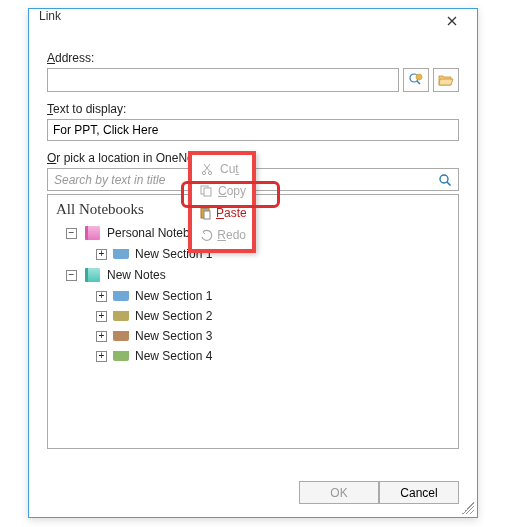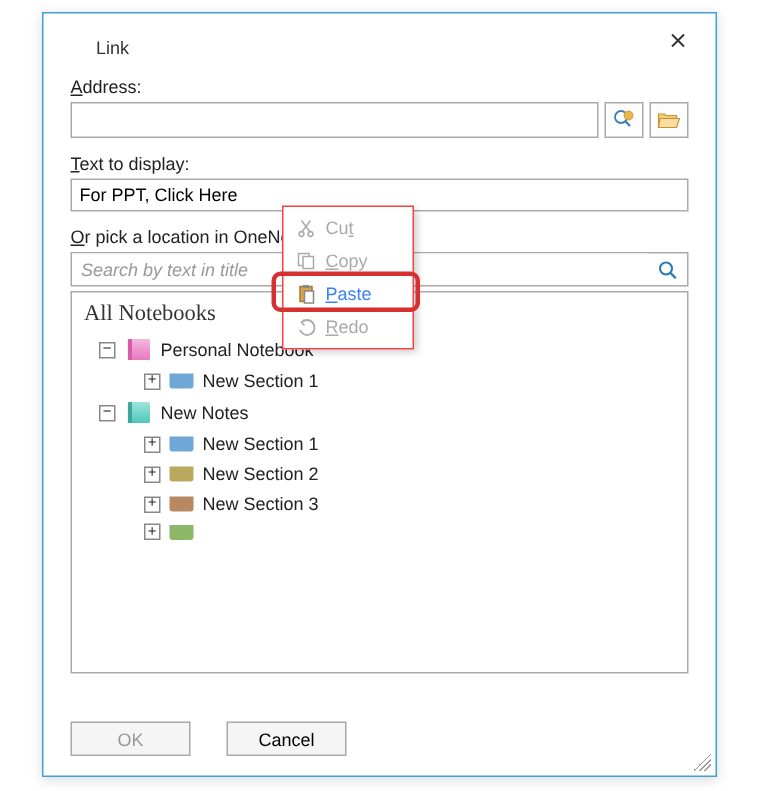--- a/index.html
+++ b/index.html
@@ -17,26 +17,25 @@
       top: 8px;
       width: 450px;
       height: 510px;
       border: 1px solid #40a0d8;
       background: #fff;
       box-shadow: 0 2px 8px rgba(0,0,0,0.15);
     }
     .titlebar {
       height: 30px;
       display: flex;
-      align-items: flex-end;
+      align-items: flex-start;
       padding: 0 10px;
       font-size: 12px;
       color: #333;
       position: relative;
-      margin-left: 25px;
     }
     .titlebar .title { flex: 1; }
     .close-btn {
       width: 30px; height: 24px;
       display: flex; align-items: center; justify-content: center;
       font-size: 14px; color: #333;
       cursor: pointer;
     }
     .content {
       padding: 12px 18px 10px 18px;
@@ -138,22 +137,22 @@
       border-radius: 0 0 2px 2px;
     }
     .sec-icon.blue { background: #6fa8d6; }
     .sec-icon.olive { background: #b8a95e; }
     .sec-icon.brown { background: #b88860; }
     .sec-icon.green { background: #8db86a; }
     .indent-1 { padding-left: 18px; }
     .indent-2 { padding-left: 48px; }
     .btn-row {
       display: flex;
-      justify-content: flex-start;
-      gap: 24px;
+      justify-content: flex-end;
+      gap: 0;
       padding: 12px 18px 6px 18px;
     }
     .dlg-btn {
       width: 80px; height: 23px;
       border: 1px solid #aaa;
       background: #f5f5f5;
       font-size: 12px;
       font-family: inherit;
       cursor: pointer;
     }
@@ -161,36 +160,36 @@
     .resize-grip {
       position: absolute;
       right: 3px; bottom: 3px;
       width: 12px; height: 12px;
       background:
         linear-gradient(135deg, transparent 50%, #999 50%, #999 55%, transparent 55%, transparent 65%, #999 65%, #999 70%, transparent 70%, transparent 80%, #999 80%, #999 85%, transparent 85%);
     }
     
     .ctx-menu {
       position: absolute;
-      left: 188px; top: 137px;
-      width: 88px;
-      background: #fff;
-      border: 1px solid #ef4444;
+      left: 188px; top: 151px;
+      width: 68px;
+      background: #fff;
+      border: 4px solid #ef4444;
       box-shadow: 2px 2px 5px rgba(0,0,0,0.2);
       padding: 3px 0;
       z-index: 10;
     }
     .ctx-item {
       display: flex;
       align-items: center;
       height: 22px;
       padding: 0 6px;
       font-size: 12px;
     }
-    .ctx-item.enabled { color: #3b82f6; cursor: pointer; }
+    .ctx-item.enabled { color: #b91c1c; cursor: pointer; }
     .ctx-item.disabled { color: #aaa; }
     .ctx-icon {
       width: 18px; height: 16px;
       display: flex; align-items: center; justify-content: center;
       margin-right: 4px;
     }
     .ctx-label .ul { text-decoration: underline; }
     .paste-highlight {
       position: absolute;
       left: 181px; top: 181px;
@@ -287,20 +286,21 @@
           <span>New Section 2</span>
         </div>
         <div class="tree-item indent-2">
           <div class="expander">+</div>
           <div class="sec-icon brown"></div>
           <span>New Section 3</span>
         </div>
         <div class="tree-item indent-2">
           <div class="expander">+</div>
           <div class="sec-icon green"></div>
+          <span>New Section 4</span>
         </div>
       </div>
     </div>
 
   </div>
 
   <div class="btn-row">
     <button class="dlg-btn" disabled="">OK</button>
     <button class="dlg-btn">Cancel</button>
   </div>

